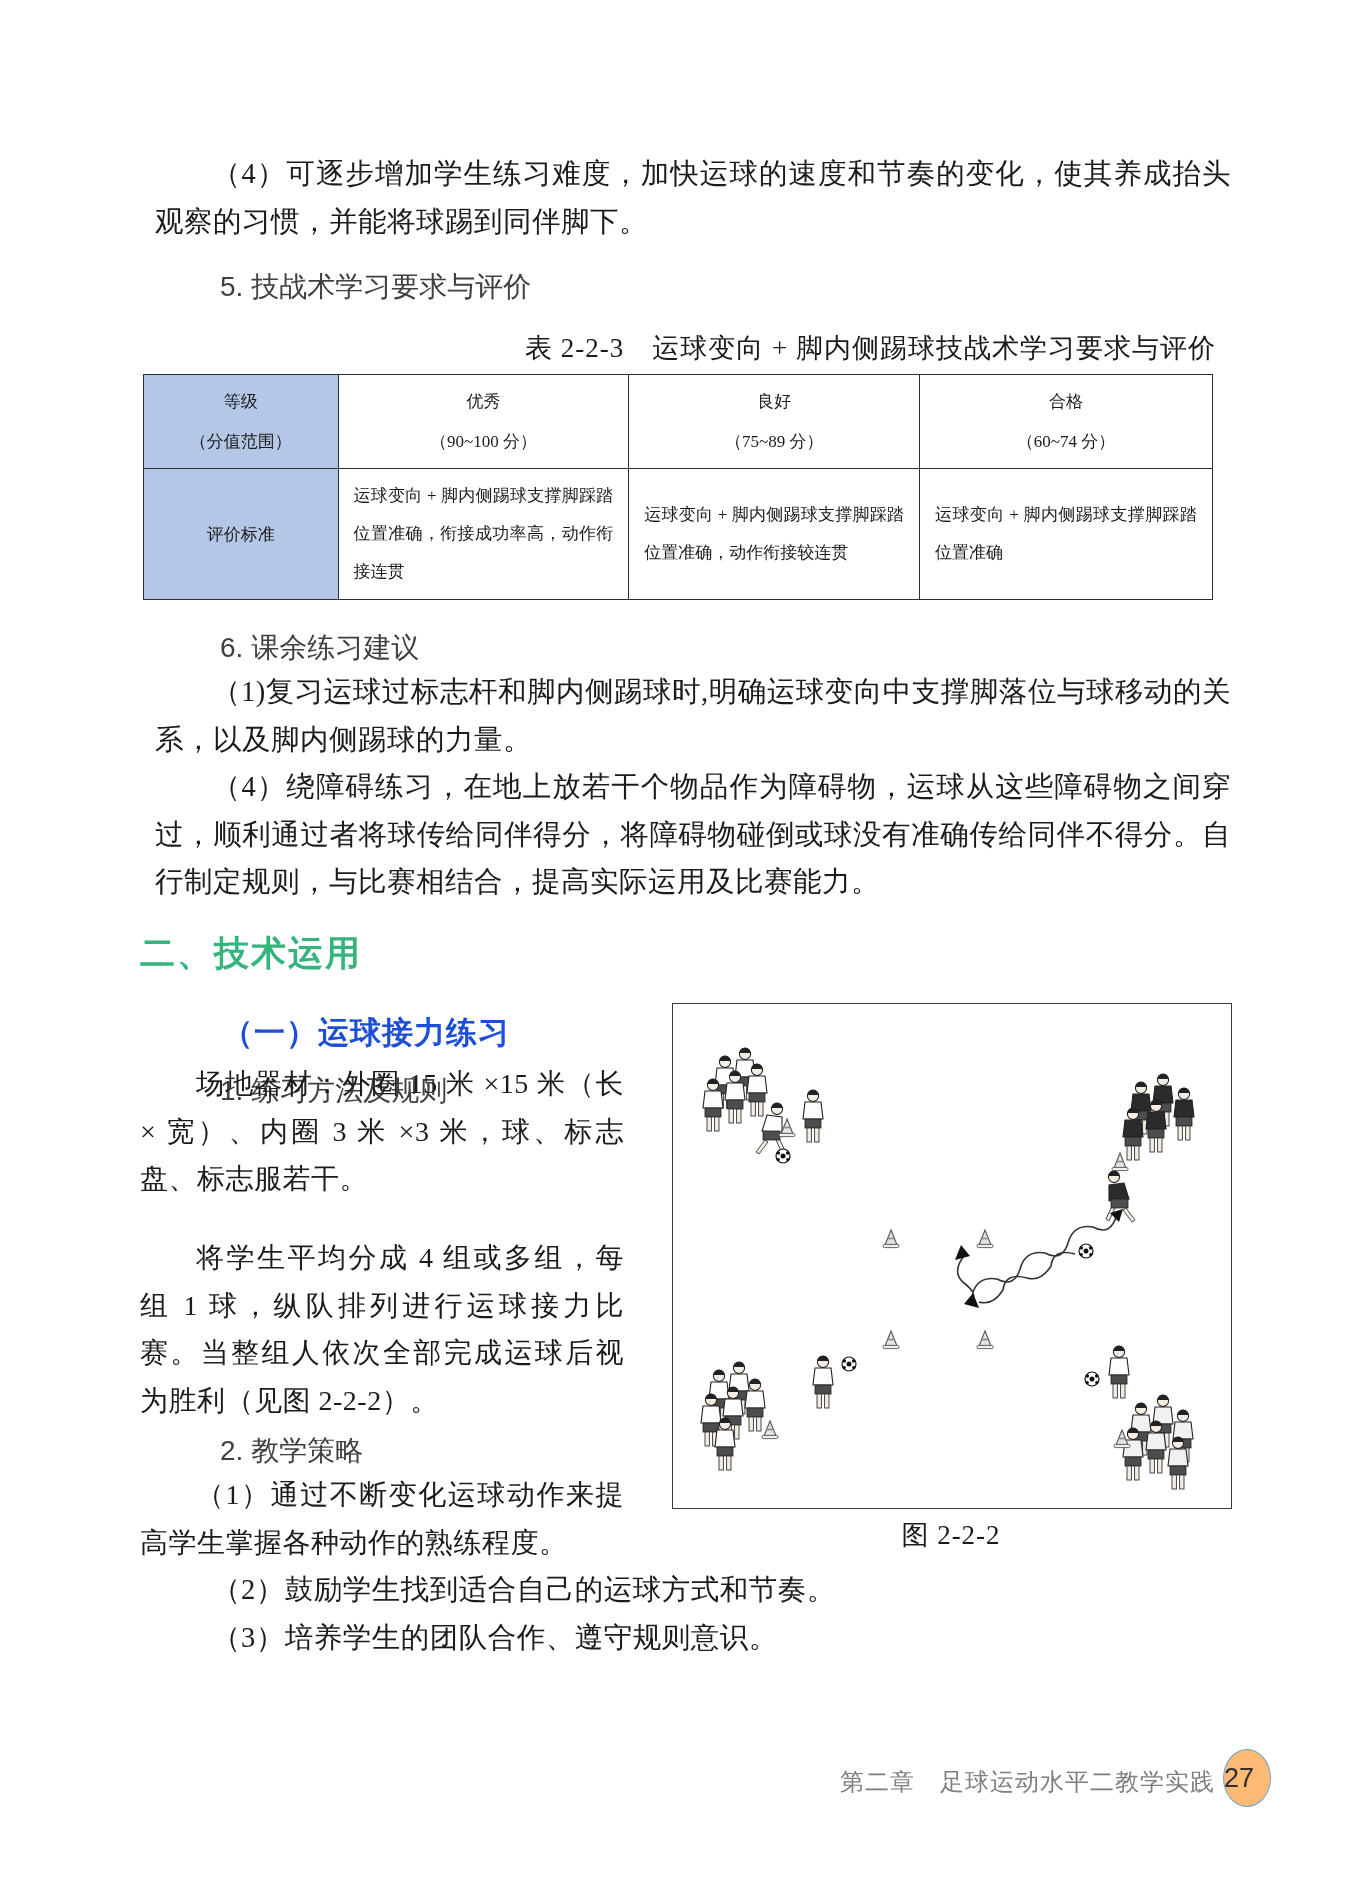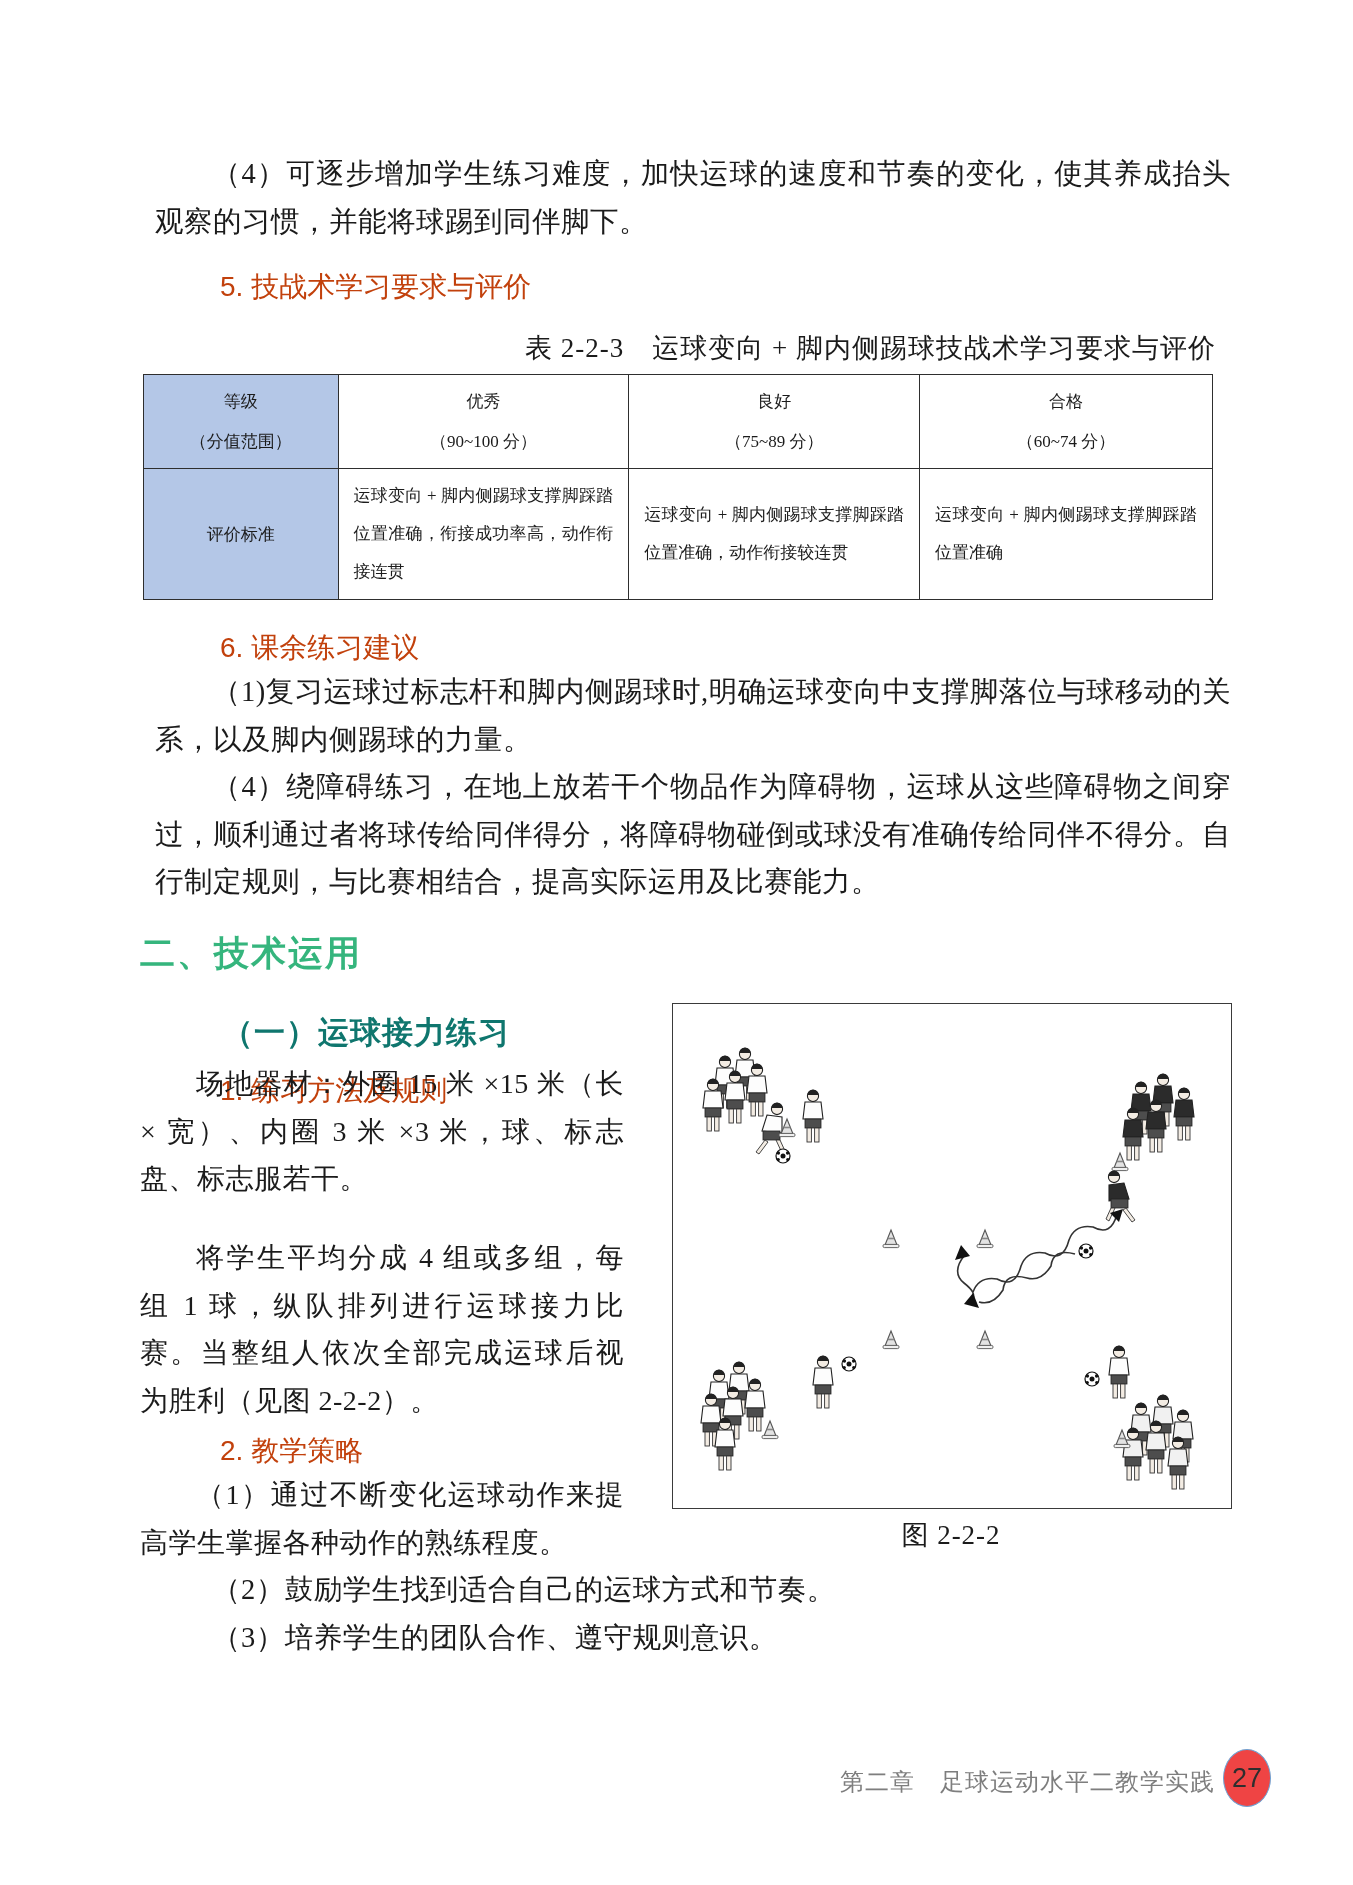--- a/index.html
+++ b/index.html
@@ -22,32 +22,32 @@
   .col-par{
     width:484px;left:140px;
     font-size:28px;line-height:47.5px;
     text-align:justify;text-indent:56px;
     letter-spacing:0.5px;
   }
   .h-orange{
     left:220px;
     font-family:"Liberation Sans","DejaVu Sans",sans-serif;
     font-size:28px;font-weight:400;
-    color:#c2410c;
+    color:#404040;
   }
   .h-green{
     left:140px;
     font-family:Liberation Sans, sans-serif;
     font-size:35px;font-weight:700;
     color:#35b57d;letter-spacing:2px;
   }
   .h-blue{
     left:222px;
     font-size:31px;font-weight:700;
-    color:#0f766e;letter-spacing:1px;
+    color:#1d4ed8;letter-spacing:1px;
   }
   .tbl-title{
     left:140px;width:1076px;text-align:right;
     font-size:27px;letter-spacing:1px;
   }
   table.eval{
     position:absolute;left:143px;top:374px;
     width:1070px;border-collapse:collapse;
     font-size:17px;
     table-layout:fixed;
@@ -71,23 +71,23 @@
   }
   .footer-text{
     right:138px;top:1766px;
     font-family:"Liberation Sans","DejaVu Sans",sans-serif;
     font-size:24px;color:#7e7e7e;letter-spacing:1px;
     text-align:right;
   }
   .page-circle{
     left:1223px;top:1749px;width:48px;height:58px;
     border:1.6px solid #6fa3d4;border-radius:50%;
-    display:flex;align-items:center;justify-content:center;
+    display:flex;align-items:center;justify-content:flex-start;
     font-family:"Liberation Sans","DejaVu Sans",sans-serif;
-    font-size:27px;color:#2e2e2e;background:#ef4444;
+    font-size:27px;color:#2e2e2e;background:#fdba74;
     box-sizing:border-box;
   }
 </style>
 </head>
 <body>
 
 <div class="page">
 
   <div class="abs body-par" style="top:150px">（4）可逐步增加学生练习难度，加快运球的速度和节奏的变化，使其养成抬头观察的习惯，并能将球踢到同伴脚下。</div>
 

